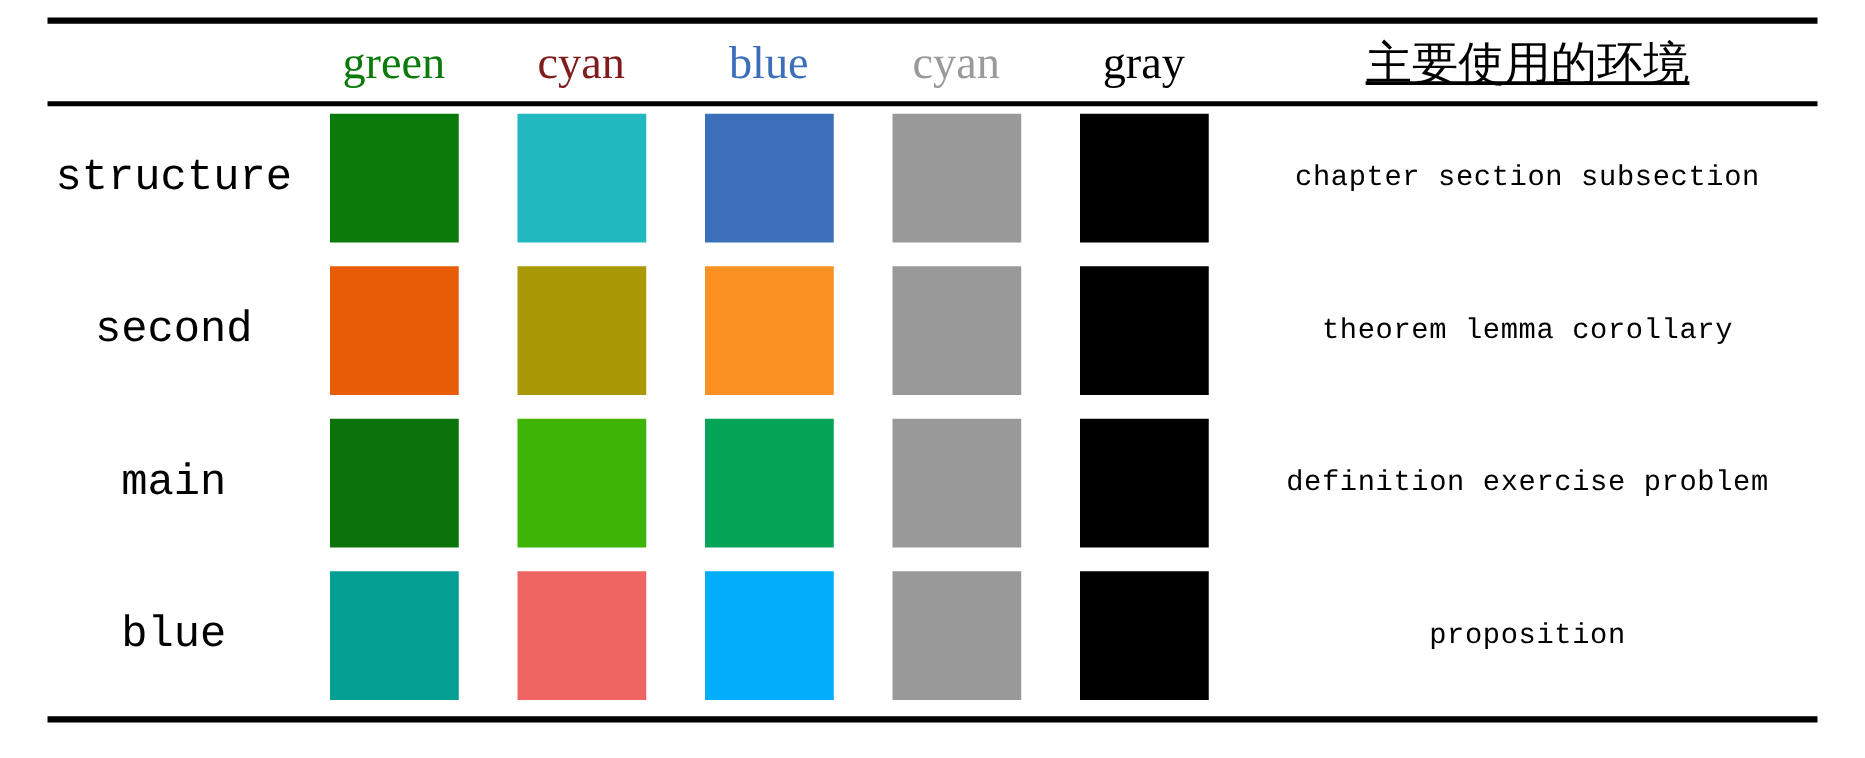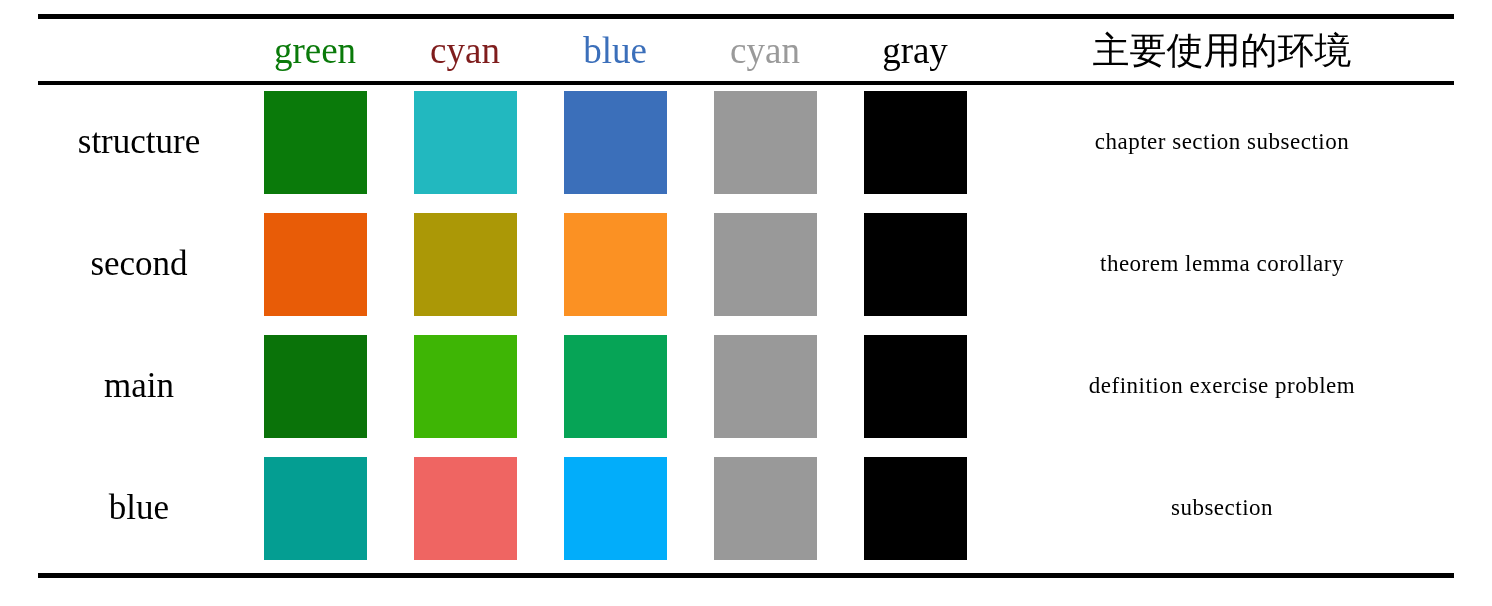--- a/index.html
+++ b/index.html
@@ -61,24 +61,25 @@
   }
   .hdr-green { color: #0a7a0a; }
   .hdr-cyan  { color: #7f1d1d; }
   .hdr-blue  { color: #3b6fba; margin-top: 48px; }
   .hdr-gray  { color: #9a9a9a; }
   .hdr-black { color: #000000; }
   .hdr-cjk {
     color: #000000;
     font-family: "DejaVu Sans", "Liberation Sans", sans-serif;
     font-size: 36px;
+    text-decoration: underline;
   }
 
   
-  .body-row td { height: 122px; }
+  .body-row td { height: 122px; font-family: Liberation Mono, monospace; }
 
   .row-label {
     font-size: 35px;
     color: #000000;
     text-align: center;
   }
 
   .swatch-cell { text-align: center; }
   .swatch {
     display: inline-block;
@@ -158,18 +159,18 @@
         <td class="desc">definition  exercise  problem</td>
       </tr>
 
       <tr class="body-row">
         <td class="row-label">blue</td>
         <td class="swatch-cell"><span class="swatch" style="background: rgb(4, 158, 146);"></span></td>
         <td class="swatch-cell"><span class="swatch" style="background: rgb(239, 101, 98);"></span></td>
         <td class="swatch-cell"><span class="swatch" style="background: rgb(2, 173, 250);"></span></td>
         <td class="swatch-cell"><span class="swatch" style="background: rgb(153, 153, 153);"></span></td>
         <td class="swatch-cell"><span class="swatch" style="background: rgb(0, 0, 0);"></span></td>
-        <td class="desc">subsection</td>
+        <td class="desc">proposition</td>
       </tr>
     </tbody>
   </table>
 
 </div>
 
 </body></html>

